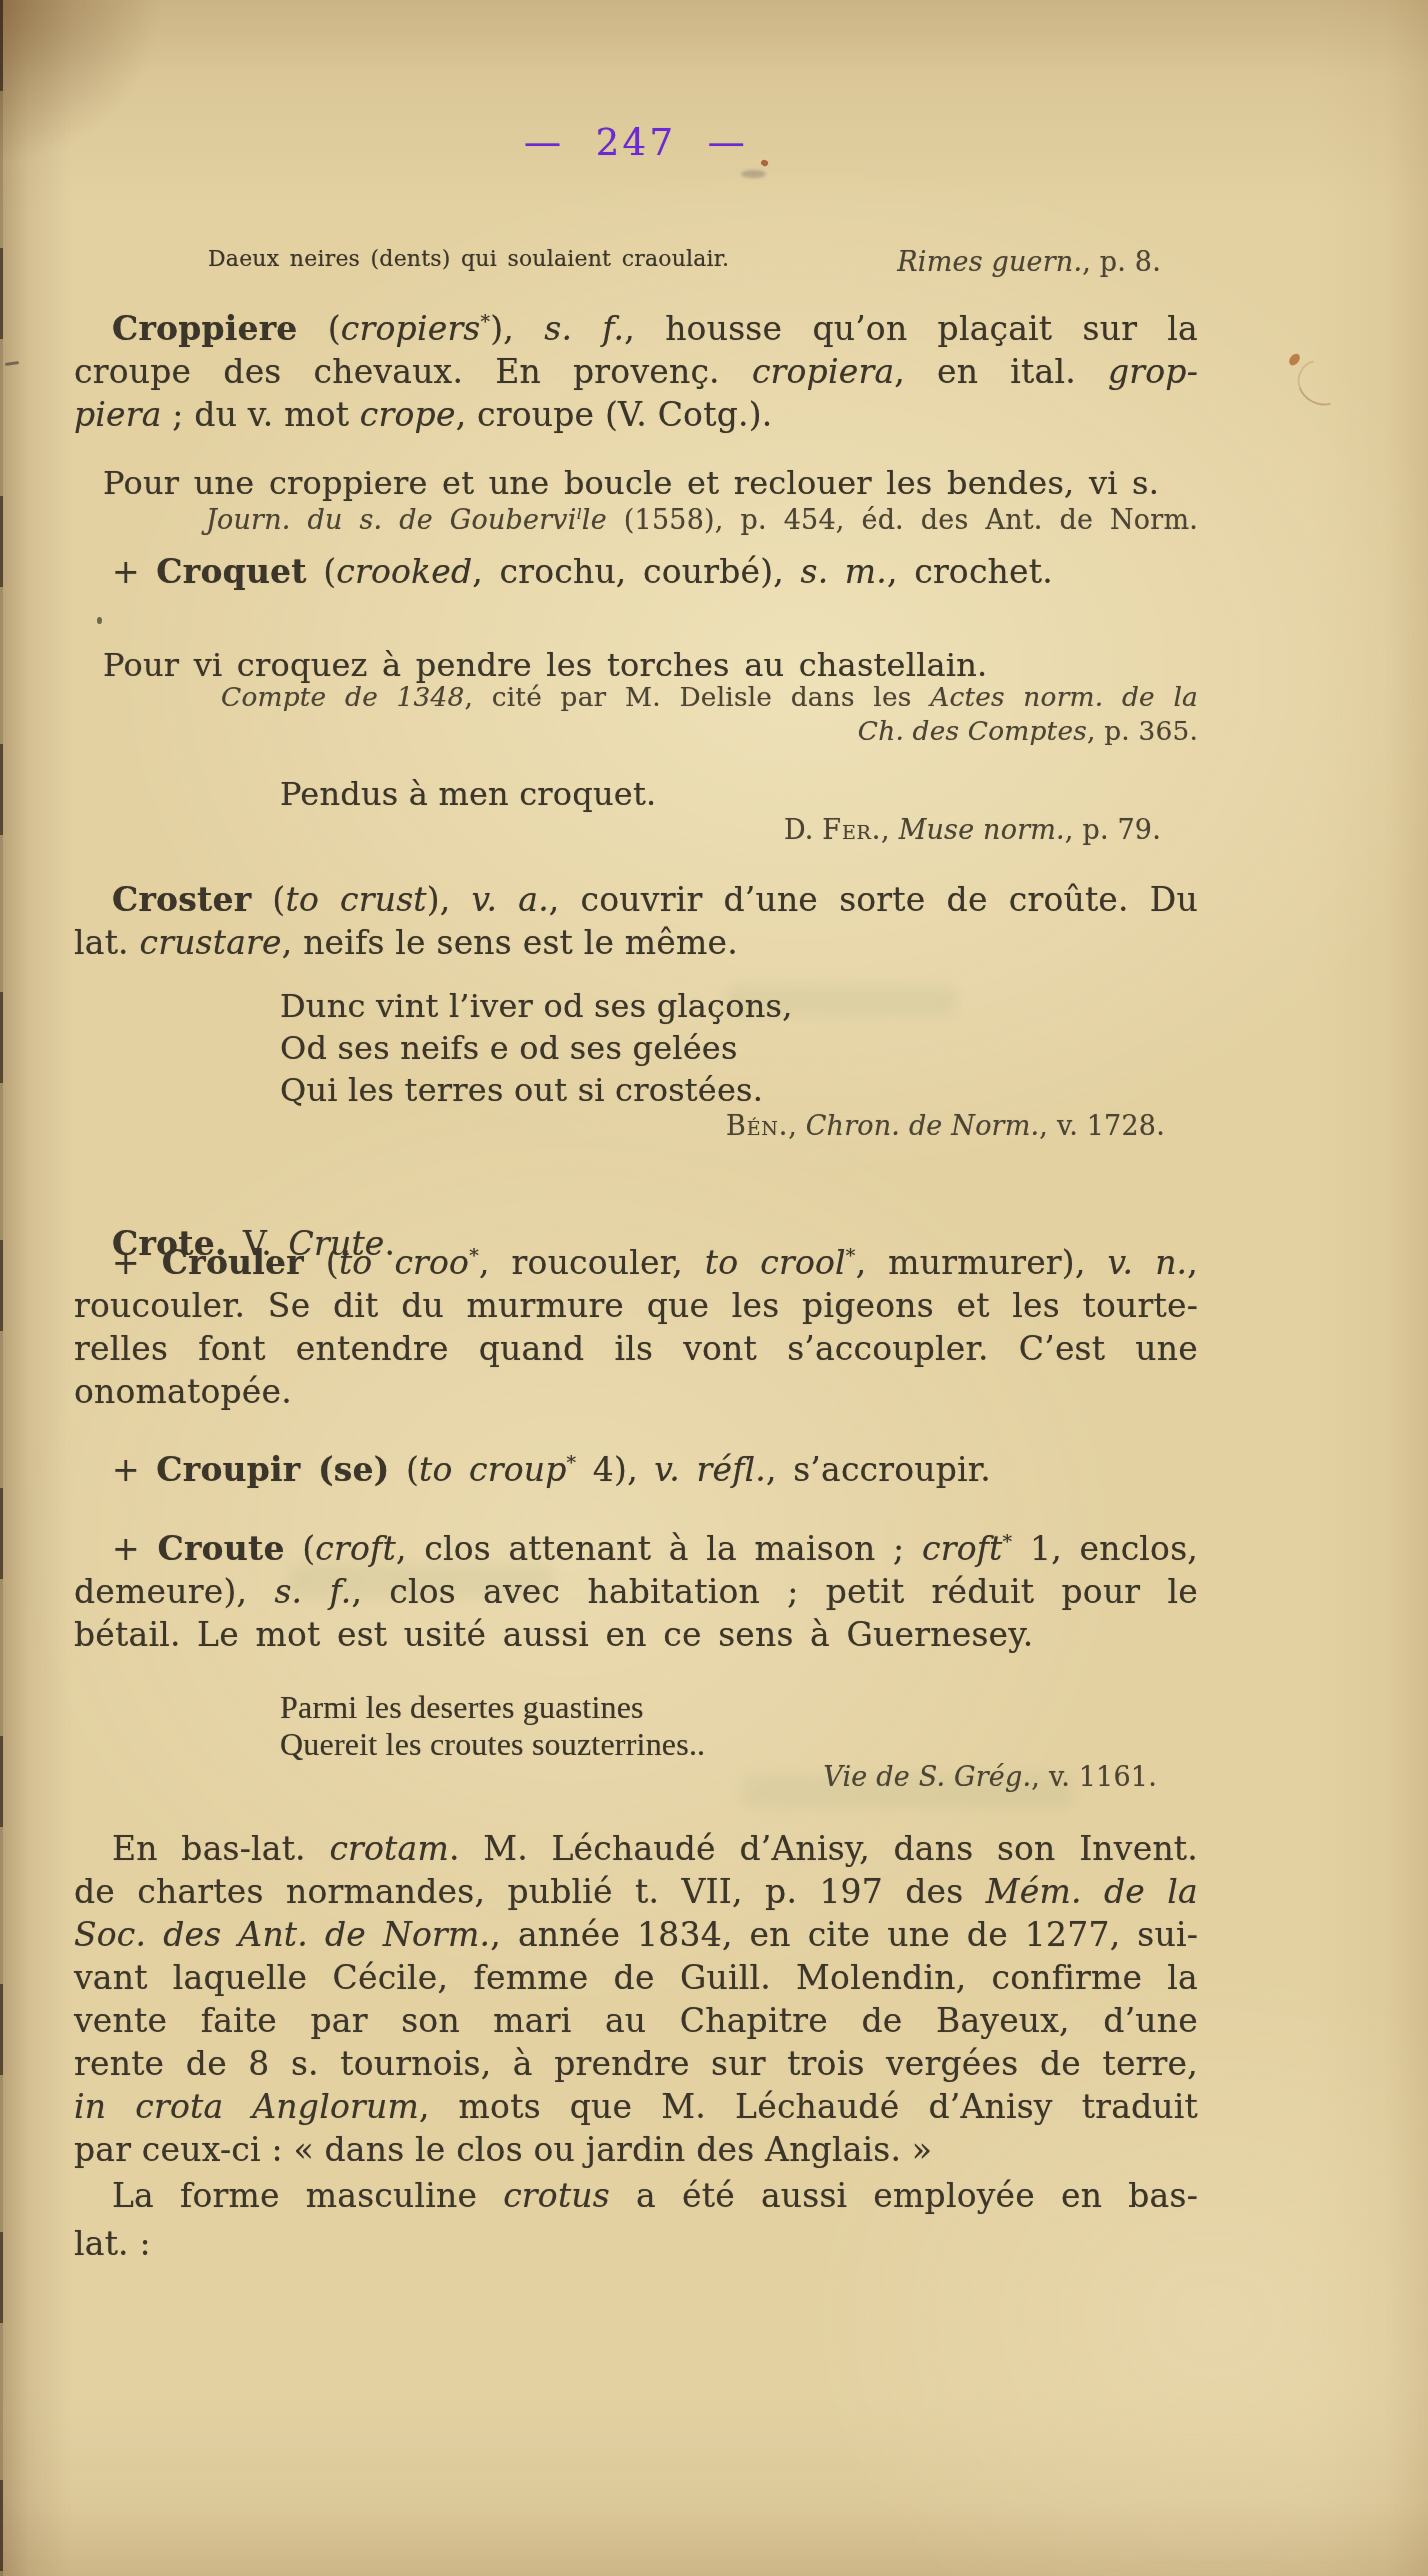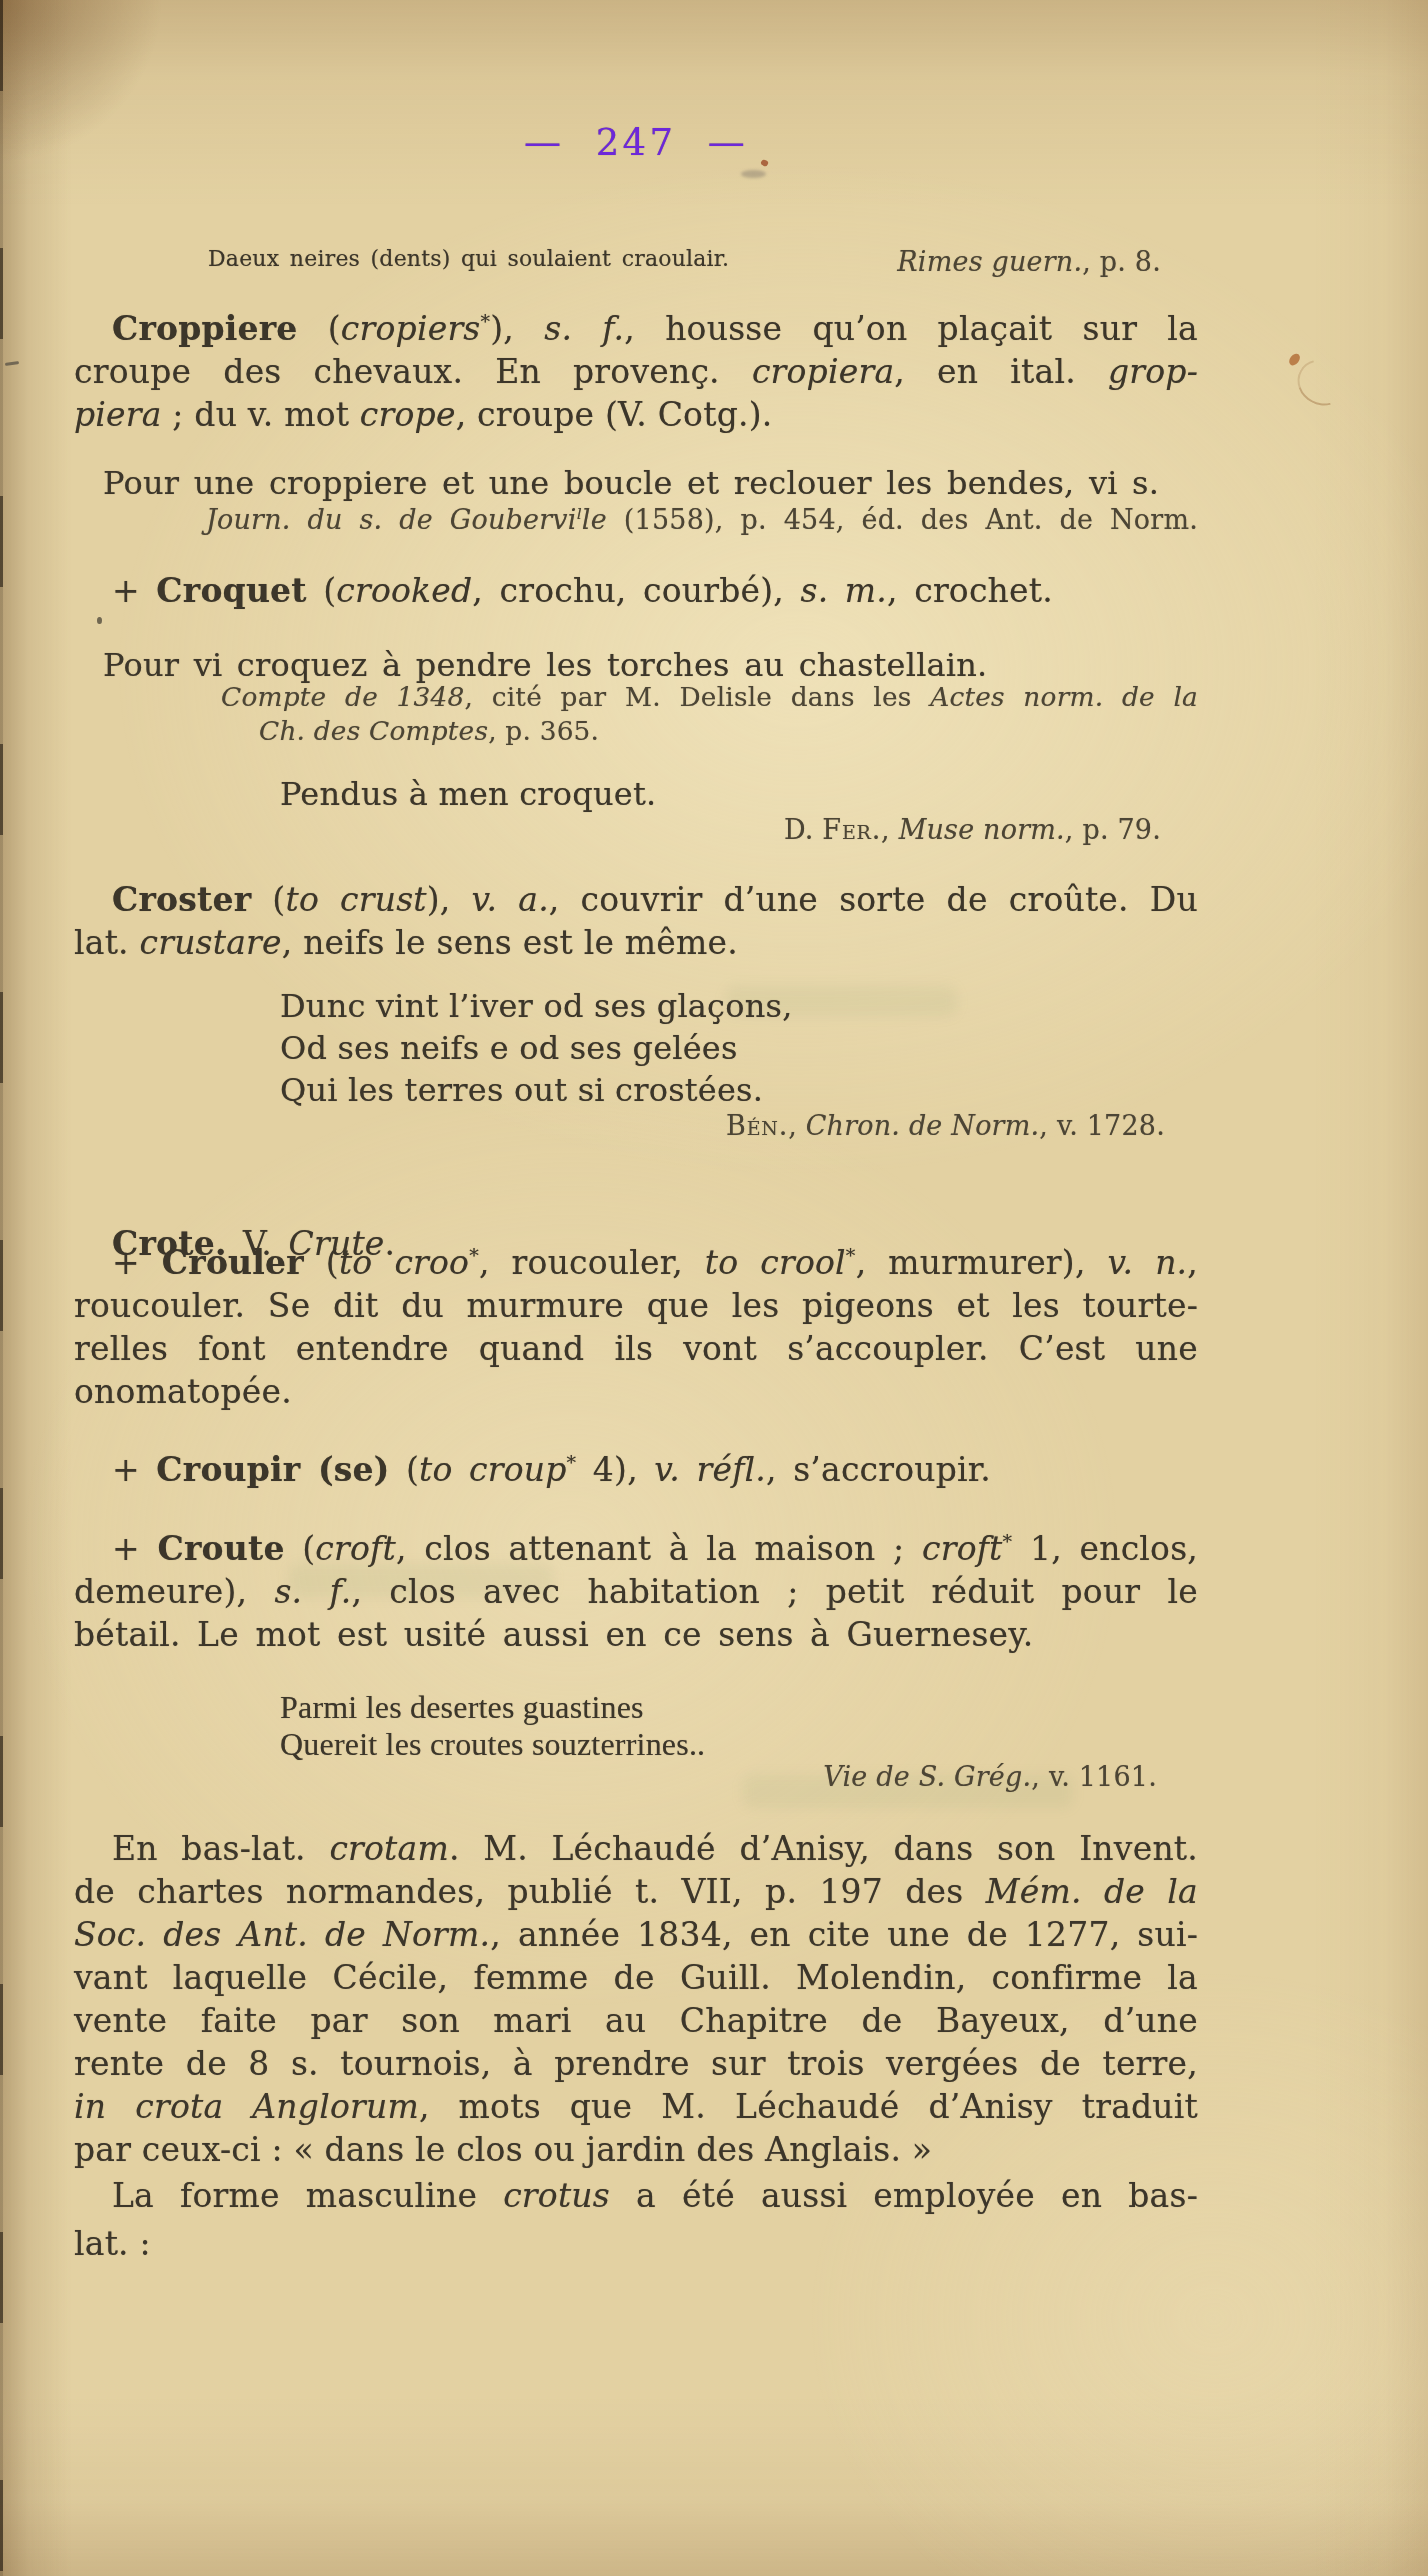--- a/index.html
+++ b/index.html
@@ -35,21 +35,21 @@
   .bd{font-weight:bold;}
   .sc{font-variant-caps:small-caps;letter-spacing:0.8px;}
   sup{font-size:58%;line-height:0;vertical-align:super;}
   .b-quote .line{font-size:32px;padding-left:29px;word-spacing:4.1px;}
   .b-vdaeux .line{font-size:22px;padding-left:134px;word-spacing:3.3px;margin-top:39px;}
   .b-vin .line{font-size:32px;line-height:42px;padding-left:206px;}
   .b-vparmi .line{font-size:32px;line-height:37px;padding-left:206px;font-family:Liberation Serif, serif;}
   .b-cite .line{font-size:27px;line-height:35px;color:#4c4535;
     text-shadow:0 0 0.8px rgba(92,80,60,0.5);}
   .b-journ .line{padding-left:132px;}
-  .b-compte .line{font-size:26.4px;line-height:34px;padding-left:147px;}
+  .b-compte .line{font-size:26.4px;line-height:34px;padding-left:147px;text-align:right;}
   .b-compte .line.l2{padding-left:185px;}
   .right{text-align:right;}
   .pr40{padding-right:33px;}.pr45{padding-right:37px;}.pr50{padding-right:41px;}
   .artifact{position:absolute;}
   .speck-red{left:761px;top:160px;width:7.4px;height:5.8px;background:#a1542f;
     border-radius:60% 40% 50% 50%;transform:rotate(25deg);opacity:.85;}
   .smudge-grey{left:741px;top:170px;width:25px;height:8.3px;background:#8d8270;
     border-radius:50%;filter:blur(1.7px);opacity:.5;}
   .edge-dash{left:5px;top:362px;width:14px;height:3.3px;background:#5e5648;
     border-radius:1.7px;transform:rotate(-8deg);opacity:.8;}
@@ -87,21 +87,21 @@
       <div class="line j"><span>croupe des chevaux. En provenç. </span><span class="it">cropiera</span><span>, en ital. </span><span class="it">grop-</span></div>
       <div class="line"><span class="it">piera</span><span> ; du v. mot </span><span class="it">crope</span><span>, croupe (V. Cotg.).</span></div>
     </section>
   <section class="blk b-quote" style="top:462px">
       <div class="line"><span>Pour une croppiere et une boucle et reclouer les bendes, vi s.</span></div>
     </section>
   <section class="blk b-cite b-journ" style="top:502px">
       <div class="line j"><span class="it">Journ. du s. de Goubervi</span><sup class="it">l</sup><span class="it">le</span><span> (1558), p. 454, éd. des Ant. de Norm.</span></div>
     </section>
 
-  <section class="blk b-entry" style="top:569px">
+  <section class="blk b-entry" style="top:550px">
       <div class="line ind ws"><span>+ </span><span class="bd">Croquet</span><span> (</span><span class="it">crooked</span><span>, crochu, courbé), </span><span class="it">s. m.</span><span>, crochet.</span></div>
     </section>
   <section class="blk b-quote" style="top:644px">
       <div class="line"><span>Pour vi croquez à pendre les torches au chastellain.</span></div>
     </section>
   <section class="blk b-cite b-compte" style="top:680px">
       <div class="line j"><span class="it">Compte de 1348</span><span>, cité par M. Delisle dans les </span><span class="it">Actes norm. de la</span></div>
       <div class="line l2"><span class="it">Ch. des Comptes</span><span>, p. 365.</span></div>
     </section>
 

